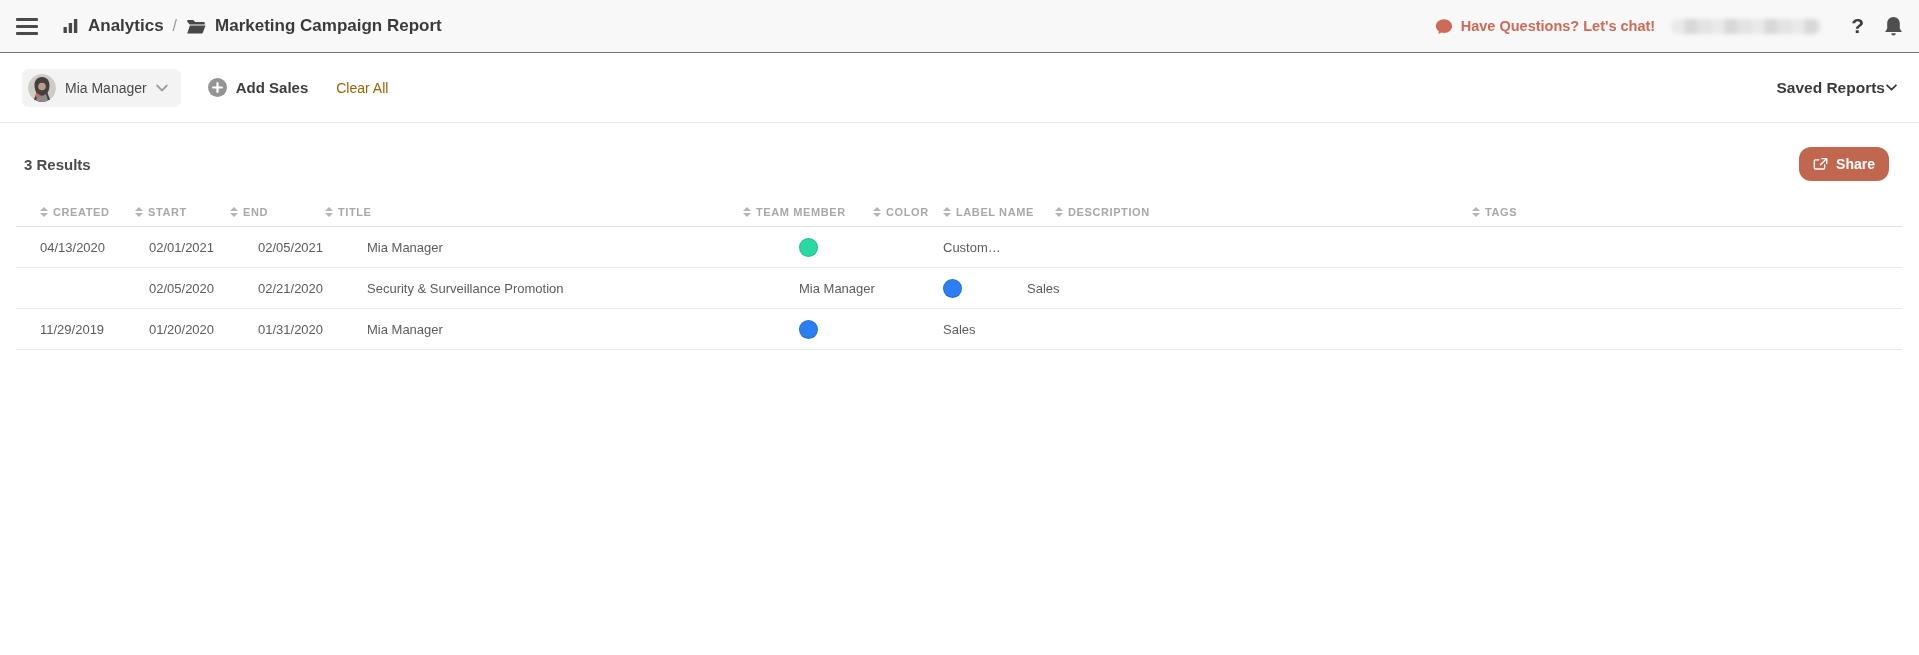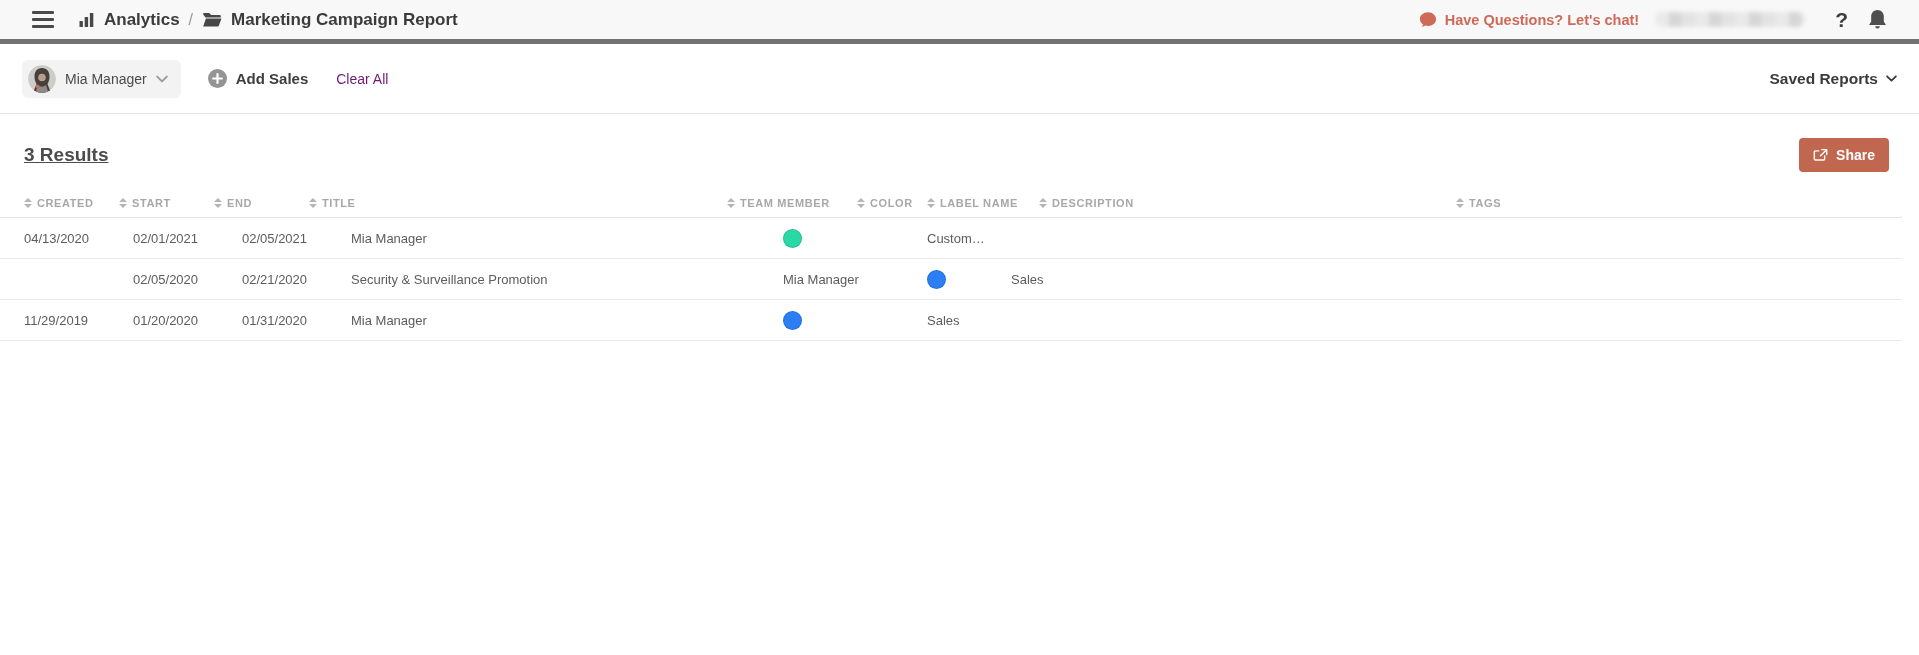--- a/index.html
+++ b/index.html
@@ -7,22 +7,22 @@
   body {
     font-family:"Liberation Sans", sans-serif;
     background:#ffffff;
     color:#4a4a4a;
     position:relative;
     overflow:hidden;
   }
 
   
   .topbar {
-    height:44px; background:#f8f8f8; border-bottom:5px solid #737373;
-    display:flex; align-items:center; padding:0 32px;
+    height:53px; background:#f8f8f8; border-bottom:1px solid #737373;
+    display:flex; align-items:center; padding:0 16px;
   }
   .hamburger { width:22px; display:flex; flex-direction:column; gap:4px; cursor:pointer; }
   .hamburger span { height:3px; background:#4b4b4b; border-radius:1px; }
   .breadcrumb { display:flex; align-items:center; margin-left:24px; gap:9px; }
   .crumb-label { font-size:17px; font-weight:bold; color:#3b3b3b; }
   .crumb-sep { font-size:16px; color:#9a9a9a; }
   .icon-dark { fill:#474747; }
   .topbar-right { margin-left:auto; display:flex; align-items:center; gap:14px; }
   .chat-link { display:flex; align-items:center; gap:8px; cursor:pointer; }
   .chat-text { font-size:14.5px; color:#cd6a58; font-weight:bold; }
@@ -45,35 +45,35 @@
   }
   .avatar { width:28px; height:28px; border-radius:50%; overflow:hidden; flex:0 0 auto; }
   .chip-name { font-size:14px; color:#4a4a4a; }
   .chev { stroke:#9a9a9a; fill:none; stroke-width:1.6; stroke-linecap:round; stroke-linejoin:round; }
   .add-filter { display:flex; align-items:center; gap:9px; margin-left:27px; cursor:pointer; }
   .plus-circle {
     width:19px; height:19px; border-radius:50%; background:#949494;
     display:flex; align-items:center; justify-content:center;
   }
   .add-filter-label { font-size:15px; font-weight:bold; color:#3d3d3d; }
-  .clear-all { margin-left:28px; font-size:14px; color:#701a75; cursor:pointer; }
-  .saved-reports { margin-left:auto; display:flex; align-items:center; gap:8px; cursor:pointer; }
+  .clear-all { margin-left:28px; font-size:14px; color:#a16207; cursor:pointer; }
+  .saved-reports { margin-left:auto; display:flex; align-items:center; gap:1px; cursor:pointer; }
   .saved-reports-label { font-size:15.5px; font-weight:bold; color:#3b3b3b; }
 
   
   .results-head { display:flex; align-items:center; padding:24px 30px 0 24px; }
-  .results-count { font-size:19px; font-weight:bold; color:#4c4c4c;text-decoration:underline; }
+  .results-count { font-size:15px; font-weight:bold; color:#4c4c4c; }
   .share-btn {
-    margin-left:auto; background:#c2674f; color:#fff; border:none; border-radius:4px;
+    margin-left:auto; background:#c2674f; color:#fff; border:none; border-radius:12px;
     height:34px; padding:0 14px; display:flex; align-items:center; gap:8px;
     font-family:"Liberation Sans",sans-serif; font-size:14px; font-weight:bold; cursor:pointer;
   }
 
   
-  .table { margin:16px 17px 0 0; }
+  .table { margin:16px 17px 0 16px; }
   .trow {
     display:grid;
     grid-template-columns:95px 95px 95px 418px 130px 70px 112px 417px 1fr;
     align-items:center; padding-left:24px;
   }
   .thead-row { height:30px; border-bottom:1px solid #e2e2e2; }
   .th { display:flex; align-items:center; gap:5px; }
   .th-label { font-size:11px; font-weight:bold; letter-spacing:0.6px; color:#a8a8a8; }
   .sort { display:inline-flex; flex-direction:column; gap:2px; cursor:pointer; }
   .sort i { display:block; width:0; height:0; border-left:4px solid transparent; border-right:4px solid transparent; }

